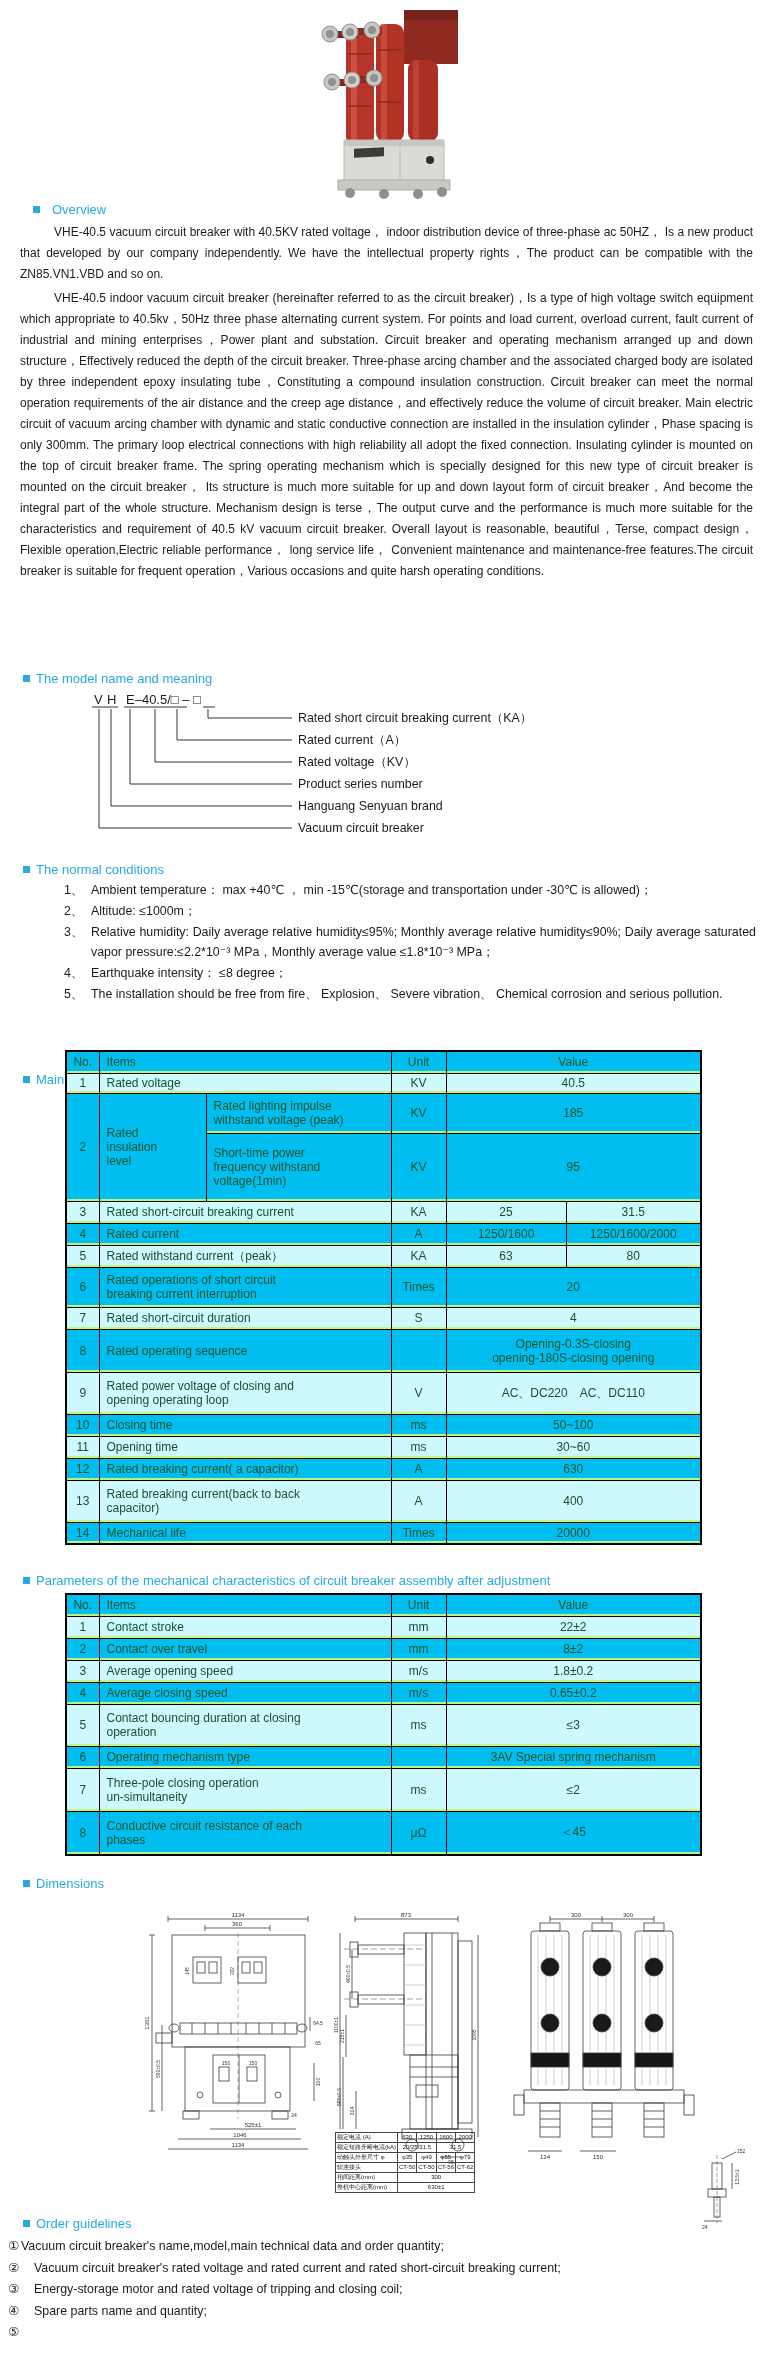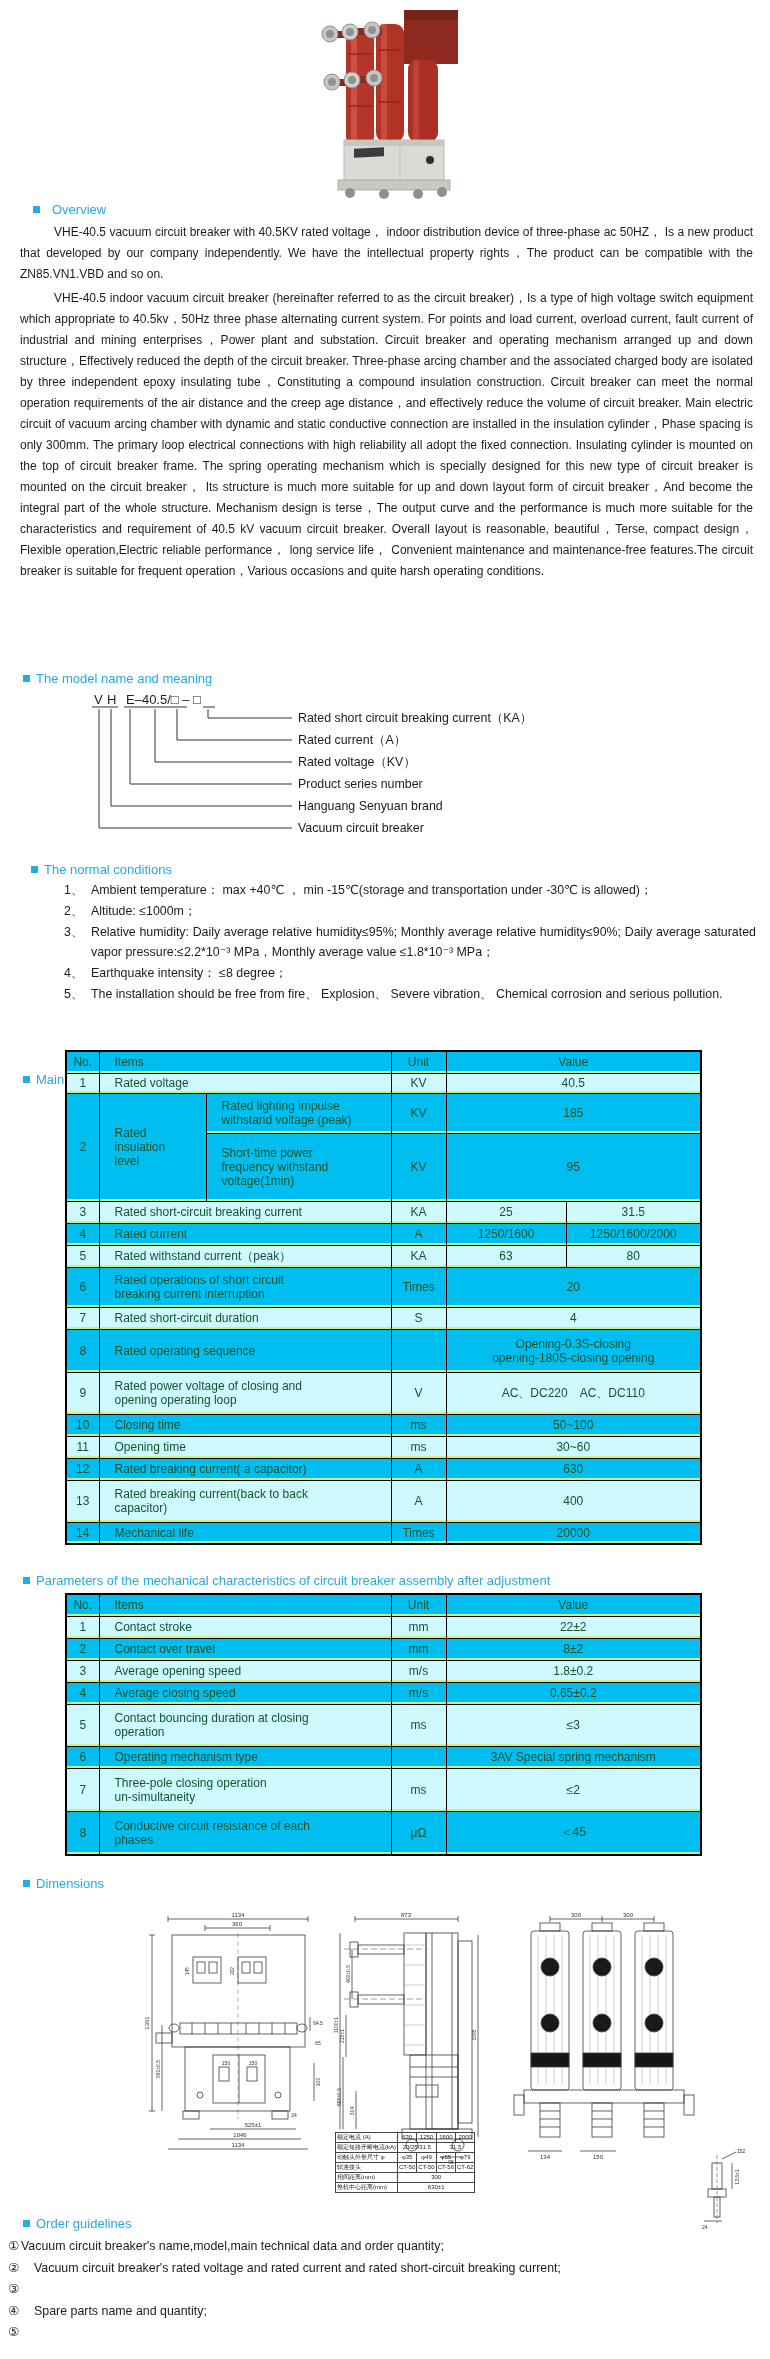--- a/index.html
+++ b/index.html
@@ -18,21 +18,21 @@
 
   .cond { position:absolute; left:64px; top:880px; width:692px; font-size:12.4px; line-height:20.8px; color:#1c1c1c; }
   .cond-item { display:flex; }
   .cond-num { flex:0 0 27px; }
   .cond-text { flex:1; text-align:justify; }
 
   table.data { position:absolute; left:65px; border-collapse:collapse; table-layout:fixed;
                font-size:12px; color:#14532d; border:2px solid #000; }
   table.data td { border:1px solid #000; text-align:center; vertical-align:middle;
                   padding:1px 4px; box-shadow: inset 0 -2px 0 rgba(198,243,126,0.95); }
-  table.data td.left { text-align:left; padding-left:15px; }
+  table.data td.left { text-align:left; padding-left:7px; }
   table.data td.pre { white-space:pre-line; }
   tr.cy td { background:#00bff0; }
   tr.lt td { background:#cdf9ff; }
   tr.h20{height:20px} tr.h22{height:22px} tr.h40{height:40px} tr.h42{height:42px}
   tr.h43{height:43px} tr.h44{height:44px} tr.h68{height:68px}
 
   table.spec { position:absolute; left:335px; top:2132px; border-collapse:collapse; border:1px solid #333;
                table-layout:fixed; font-size:6px; line-height:1.15; color:#222; }
   table.spec td { border:1px solid #444; padding:0 1px; height:10px; text-align:center;
                   white-space:nowrap; overflow:hidden; }
@@ -137,21 +137,21 @@
     <g fill="#1c1c1c" font-size="12.4">
       <text x="298" y="32">Rated short circuit breaking current（KA）</text>
       <text x="298" y="54">Rated current（A）</text>
       <text x="298" y="76">Rated voltage（KV）</text>
       <text x="298" y="98">Product series number</text>
       <text x="298" y="120">Hanguang Senyuan brand</text>
       <text x="298" y="142">Vacuum circuit breaker</text>
     </g>
   </svg>
 
-  <div class="sec" style="left:31px;top:862px;">
+  <div class="sec" style="left:23px;top:862px;">
     <span class="bullet"></span>
     <span>The normal conditions</span>
   </div>
   <div class="cond">
     <div class="cond-item">
       <span class="cond-num">1、</span>
       <span class="cond-text">Ambient temperature：  max +40℃ ， min -15℃(storage and transportation under -30℃ is allowed)；</span>
     </div>
     <div class="cond-item">
       <span class="cond-num">2、</span>
@@ -616,20 +616,21 @@
     <div class="order-item tight">
       <span class="order-num">①</span>
       <span>Vacuum circuit breaker's name,model,main technical data and order quantity;</span>
     </div>
     <div class="order-item">
       <span class="order-num">②</span>
       <span>Vacuum circuit breaker's rated voltage and rated current and rated short-circuit breaking current;</span>
     </div>
     <div class="order-item">
       <span class="order-num">③</span>
+      <span>Energy-storage motor and rated voltage of tripping and closing coil;</span>
     </div>
     <div class="order-item">
       <span class="order-num">④</span>
       <span>Spare parts name and quantity;</span>
     </div>
     <div class="order-item">
       <span class="order-num">⑤</span>
     </div>
   </div>
 

